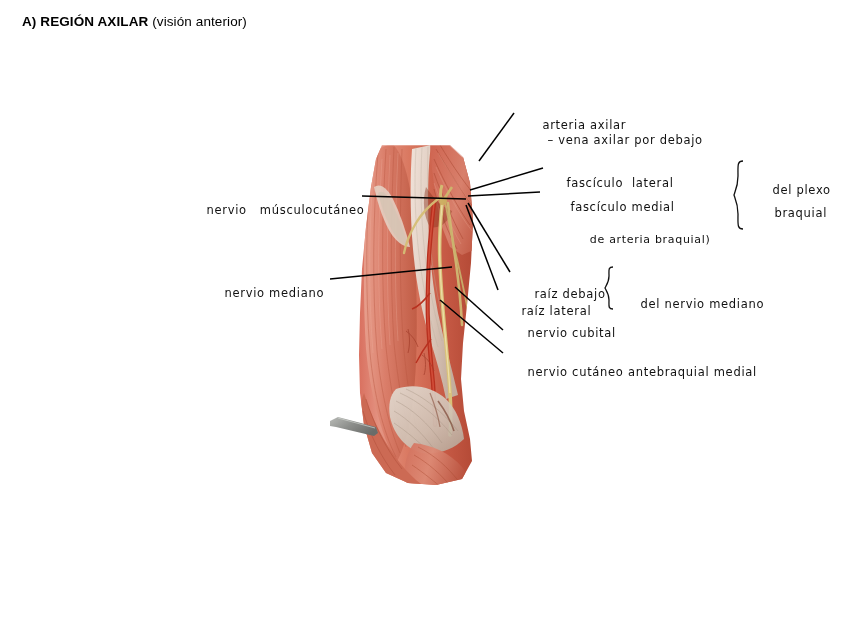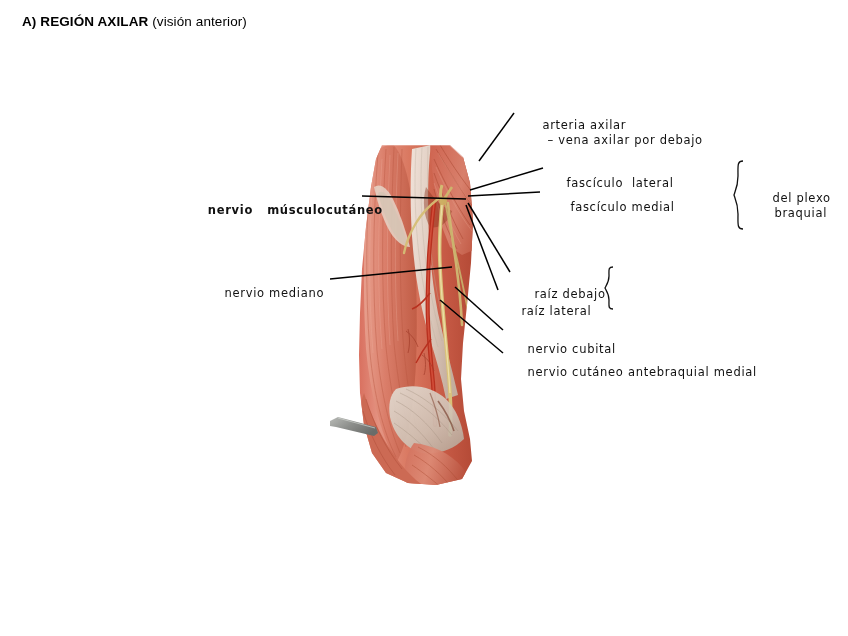--- a/index.html
+++ b/index.html
@@ -320,44 +320,50 @@
     <span>– vena axilar por debajo</span>
   </div>
 
   <div class="hand" style="left:549px; top:161px;">
     <span>fascículo  lateral</span>
   </div>
 
   <div class="hand" style="left:553px; top:185px;">
     <span>fascículo medial</span>
   </div>
-
-  <div class="hand" style="left:755px; top:176px;">
+  <div class="hand small" style="left:573px; top:217px;">
+    <span>de arteria braquial)</span>
+  </div>
+
+  <div class="hand" style="left:755px; top:168px;">
     <span>del plexo</span>
   </div>
   <div class="hand" style="left:757px; top:191px;">
     <span>braquial</span>
   </div>
 
-  <div class="hand" style="left:189px; top:188px;font-weight:bold;">
+  <div class="hand" style="left:189px; top:188px;">
     <span>nervio   músculocutáneo</span>
   </div>
 
   <div class="hand" style="left:207px; top:271px;">
     <span>nervio mediano</span>
   </div>
 
   <div class="hand" style="left:517px; top:272px;">
     <span>raíz debajo</span>
   </div>
   <div class="hand" style="left:504px; top:289px;">
     <span>raíz lateral</span>
   </div>
-
-  <div class="hand" style="left:510px; top:327px;">
+  <div class="hand" style="left:623px; top:282px;">
+    <span>del nervio mediano</span>
+  </div>
+
+  <div class="hand" style="left:510px; top:311px;">
     <span>nervio cubital</span>
   </div>
 
   <div class="hand" style="left:510px; top:350px;text-align:center;">
     <span>nervio cutáneo antebraquial medial</span>
   </div>
 
 </div>
 
 </body></html>

